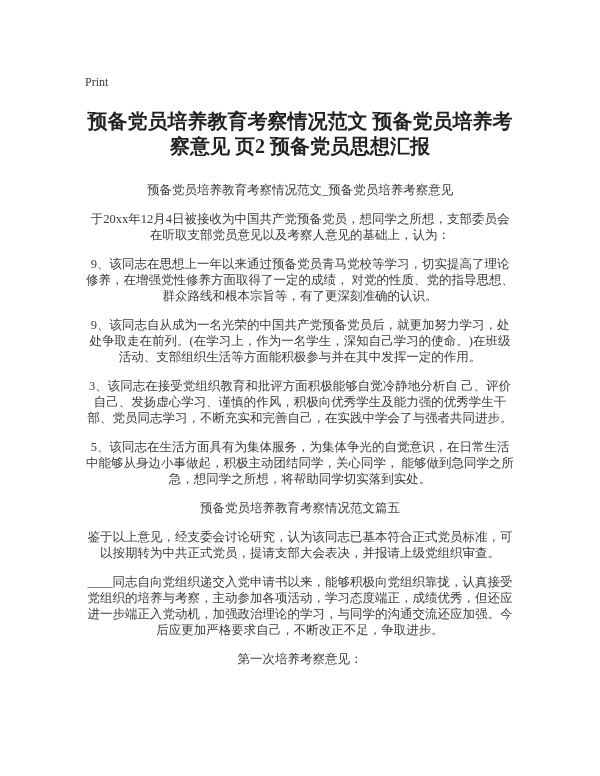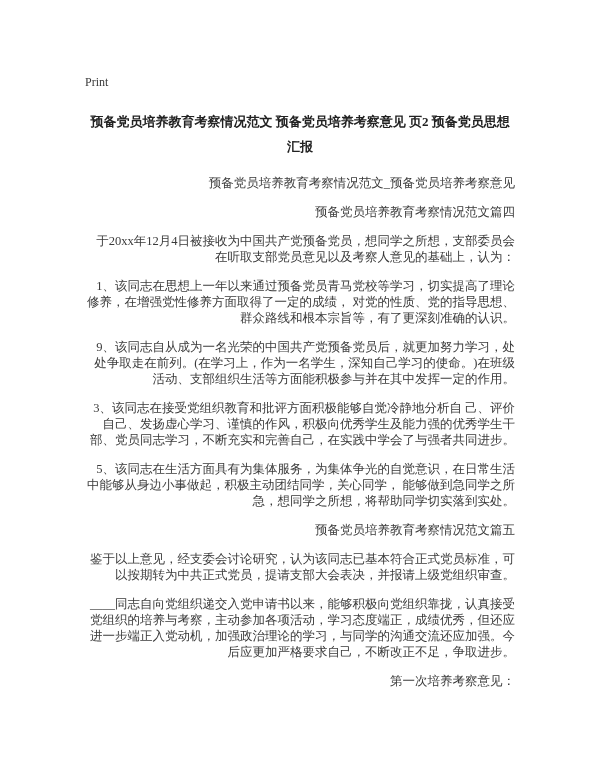--- a/index.html
+++ b/index.html
@@ -19,51 +19,50 @@
       display: inline-block;
       font-size: 12px;
       line-height: 14px;
       color: var(--text-color, #3a3a3a);
       text-decoration: none;
       cursor: pointer;
       margin-bottom: 12px;
       font-family: "Liberation Serif", serif;
     }
     .doc-title {
-      font-size: 13px;
+      font-size: 20px;
       line-height: 25px;
       font-weight: bold;
       text-align: center;
       color: var(--title-color, #222222);
-      margin: 8px 0 16px 0;
+      margin: 8px 0 23px 0;
       font-family: "Liberation Serif", serif;
     }
     .para {
       font-size: 12.5px;
       line-height: 16px;
       color: var(--text-color, #3a3a3a);
       margin: 0 0 13px 0;
-      text-align: right;
+      text-align: center;
       word-break: break-all;
       font-family: "Liberation Serif", serif;
     }
   </style>
 </head>
 <body>
 
 <div class="page">
 
   <a class="print-link">Print</a>
 
   <h1 class="doc-title">预备党员培养教育考察情况范文 预备党员培养考察意见 页2 预备党员思想汇报</h1>
 
   <p class="para">预备党员培养教育考察情况范文_预备党员培养考察意见</p>
-  <p class="para">预备党员培养教育考察情况范文篇四</p>
   <p class="para">于20xx年12月4日被接收为中国共产党预备党员，想同学之所想，支部委员会在听取支部党员意见以及考察人意见的基础上，认为：</p>
-  <p class="para">1、该同志在思想上一年以来通过预备党员青马党校等学习，切实提高了理论修养，在增强党性修养方面取得了一定的成绩， 对党的性质、党的指导思想、群众路线和根本宗旨等，有了更深刻准确的认识。</p>
+  <p class="para">9、该同志在思想上一年以来通过预备党员青马党校等学习，切实提高了理论修养，在增强党性修养方面取得了一定的成绩， 对党的性质、党的指导思想、群众路线和根本宗旨等，有了更深刻准确的认识。</p>
   <p class="para">9、该同志自从成为一名光荣的中国共产党预备党员后，就更加努力学习，处处争取走在前列。(在学习上，作为一名学生，深知自己学习的使命。)在班级活动、支部组织生活等方面能积极参与并在其中发挥一定的作用。</p>
   <p class="para">3、该同志在接受党组织教育和批评方面积极能够自觉冷静地分析自 己、评价自己、发扬虚心学习、谨慎的作风，积极向优秀学生及能力强的优秀学生干部、党员同志学习，不断充实和完善自己，在实践中学会了与强者共同进步。</p>
   <p class="para">5、该同志在生活方面具有为集体服务，为集体争光的自觉意识，在日常生活中能够从身边小事做起，积极主动团结同学，关心同学， 能够做到急同学之所急，想同学之所想，将帮助同学切实落到实处。</p>
   <p class="para">预备党员培养教育考察情况范文篇五</p>
   <p class="para">鉴于以上意见，经支委会讨论研究，认为该同志已基本符合正式党员标准，可以按期转为中共正式党员，提请支部大会表决，并报请上级党组织审查。</p>
   <p class="para">____同志自向党组织递交入党申请书以来，能够积极向党组织靠拢，认真接受党组织的培养与考察，主动参加各项活动，学习态度端正，成绩优秀，但还应进一步端正入党动机，加强政治理论的学习，与同学的沟通交流还应加强。今后应更加严格要求自己，不断改正不足，争取进步。</p>
   <p class="para">第一次培养考察意见：</p>
 
 </div>
 

